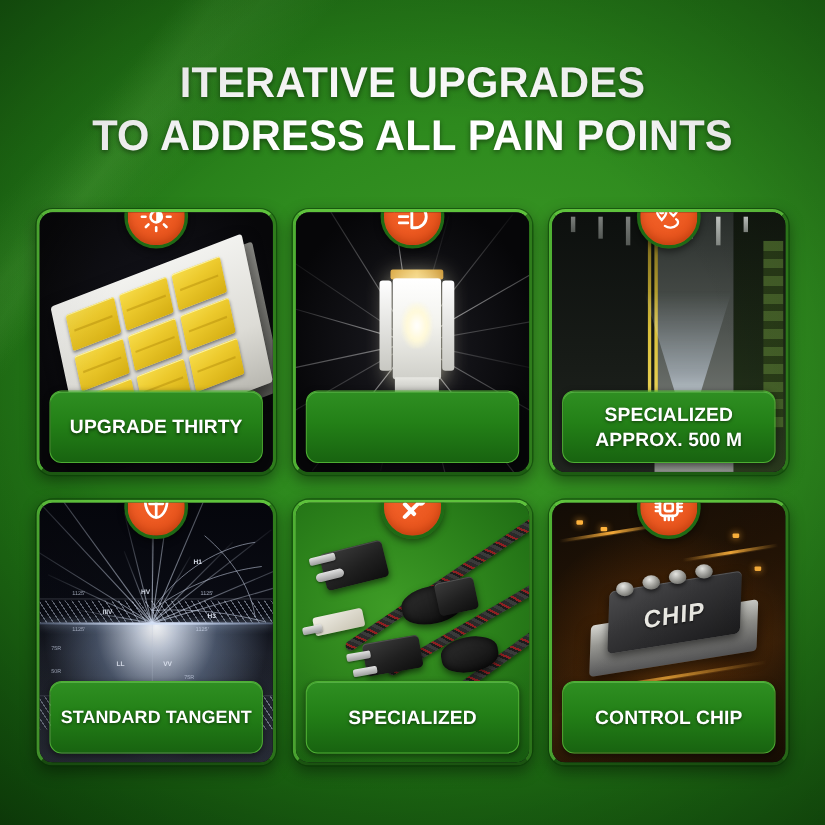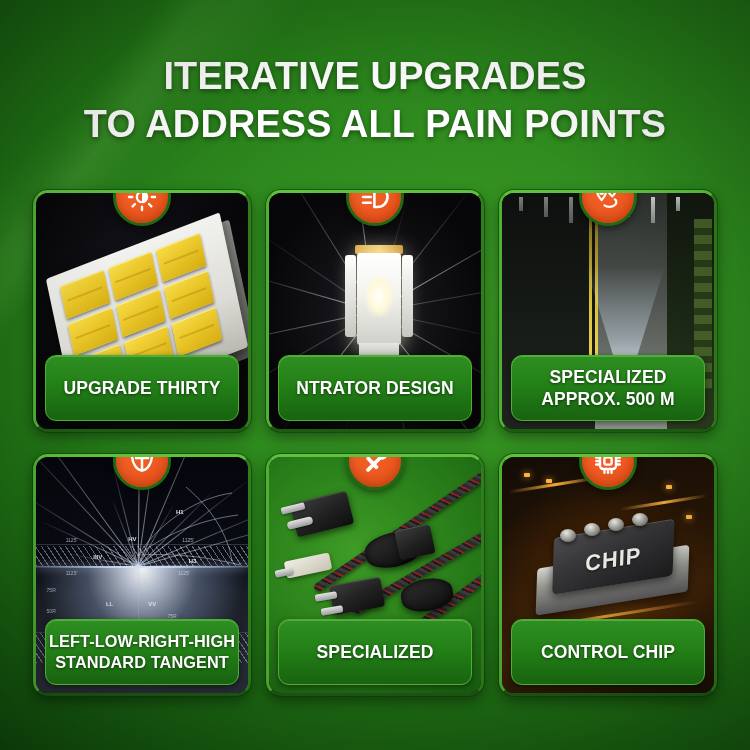--- a/index.html
+++ b/index.html
@@ -283,21 +283,20 @@
         <svg width="30" height="30" viewBox="0 0 24 24">
           <path d="M11.5 4 H14 a8 8 0 0 1 0 16 H11.5 Z" fill="none" stroke="#fff" stroke-width="2.1" stroke-linejoin="round"></path>
           <g stroke="#fff" stroke-width="2" stroke-linecap="round">
             <line x1="2.4" y1="7.5" x2="8.6" y2="7.5"></line>
             <line x1="2.4" y1="12" x2="8.6" y2="12"></line>
             <line x1="2.4" y1="16.5" x2="8.6" y2="16.5"></line>
           </g>
         </svg>
       </div>
       <div class="plate">
-        <span>NTRATOR DESIGN</span>
       </div>
     </div>
 
     <div class="card">
       <div class="photo">
         <div class="art3">
           <div class="road-left"></div>
           <div class="road-lit"></div>
           <div class="road-right"></div>
           <div class="yellow-line" style="left:41%"></div>
@@ -398,21 +397,20 @@
         </div>
       </div>
       <div class="badge">
         <svg width="30" height="30" viewBox="0 0 24 24" fill="none" stroke="#fff" stroke-width="2" stroke-linecap="round">
           <path d="M4 7 C 4 15, 8.5 19.5, 12 19.5 C 15.5 19.5, 20 15, 20 7"></path>
           <line x1="12" y1="4" x2="12" y2="19.5"></line>
           <line x1="7.2" y1="9.6" x2="16.8" y2="9.6"></line>
         </svg>
       </div>
       <div class="plate sm">
-        <span>LEFT-LOW-RIGHT-HIGH</span>
         <span>STANDARD TANGENT</span>
       </div>
     </div>
 
     <div class="card">
       <div class="photo">
         <div class="art5">
           <div class="cable" style="left:46px;top:128px;width:210px;transform:rotate(-34deg)"></div>
           <div class="cable" style="left:84px;top:150px;width:190px;transform:rotate(-30deg)"></div>
           <div class="cable" style="left:120px;top:186px;width:170px;transform:rotate(-36deg)"></div>

